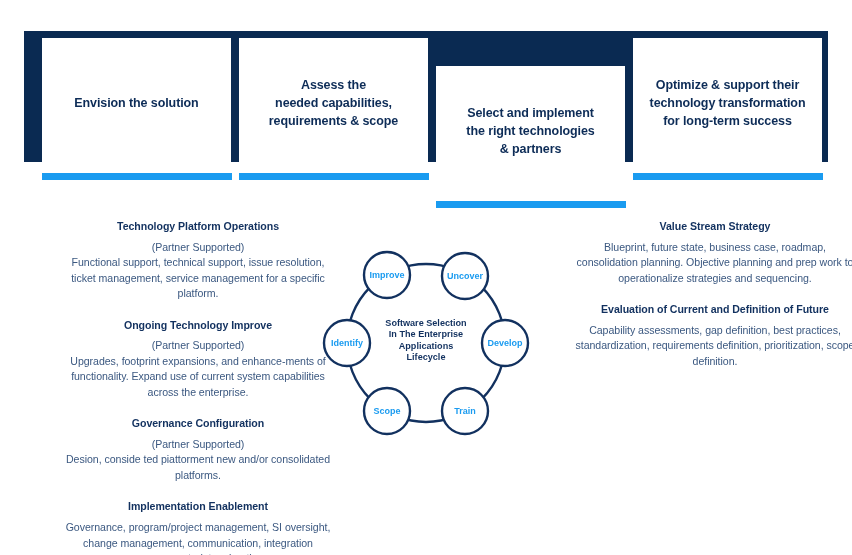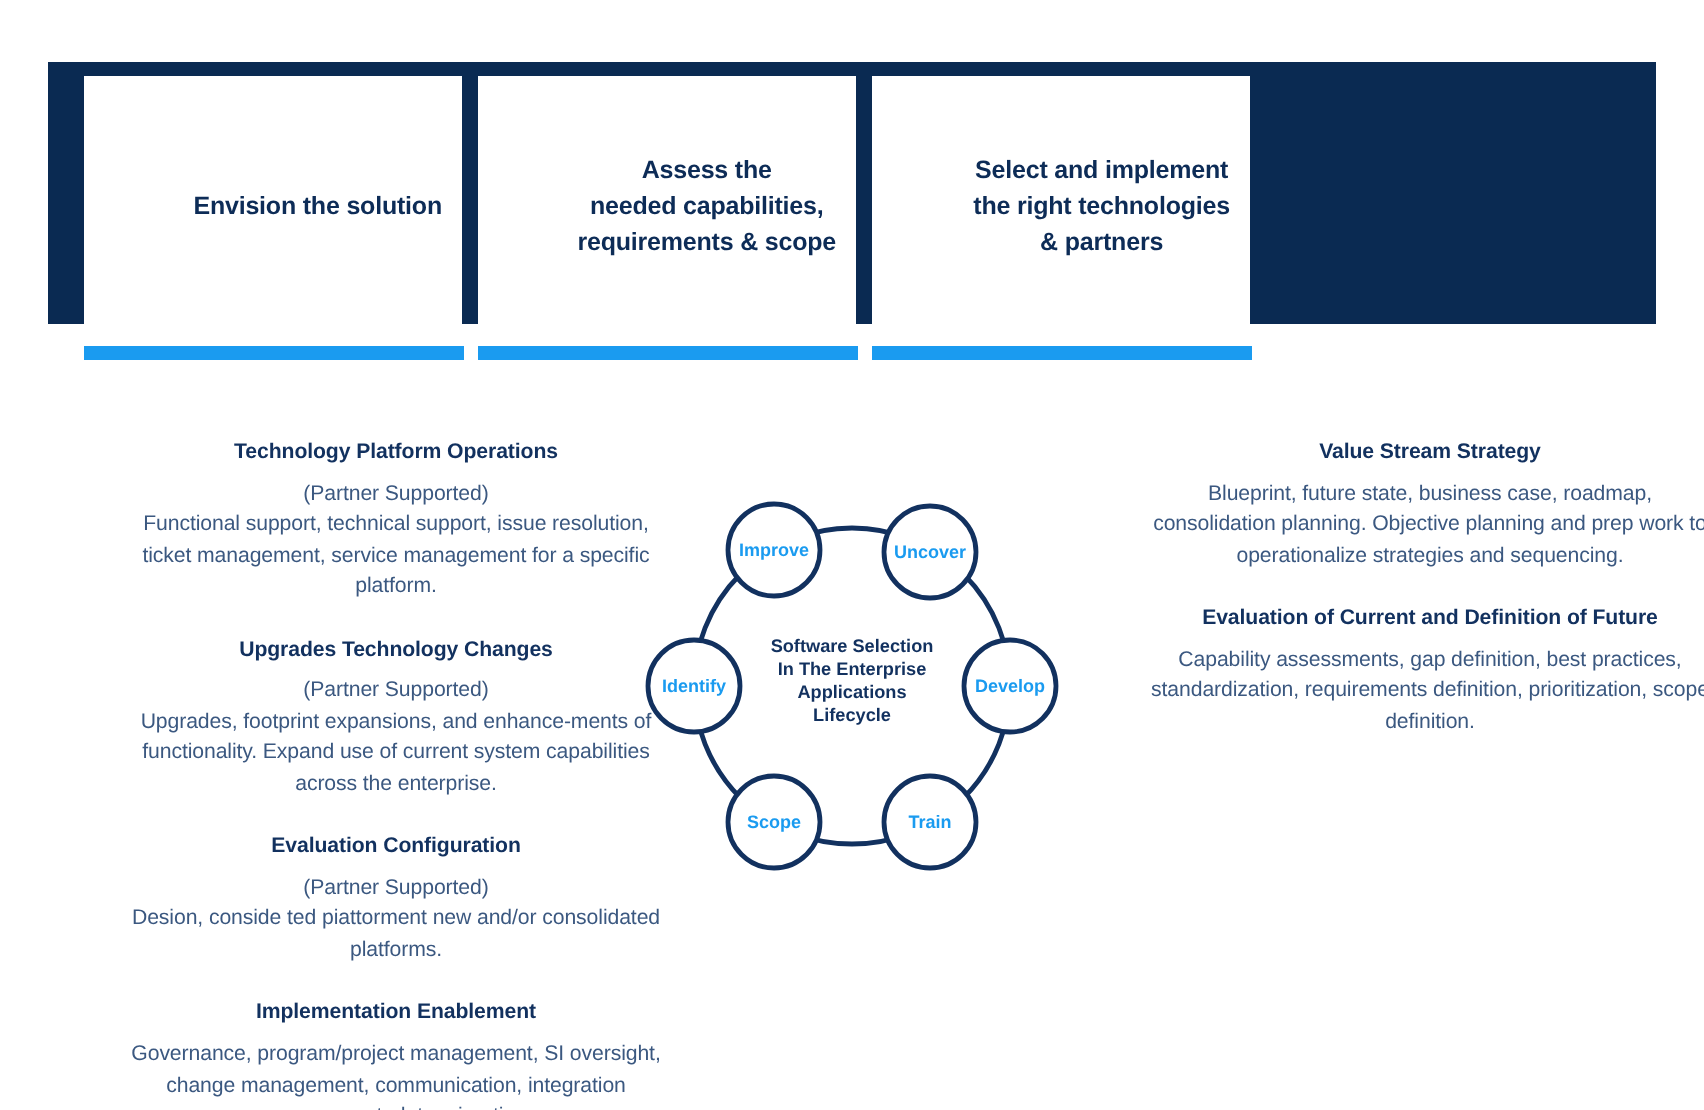--- a/index.html
+++ b/index.html
@@ -20,28 +20,28 @@
   }
   #cards{
     position:absolute; left:24px; top:38px;
     width:804px; height:142px;
   }
   .card-wrap{
     position:absolute; top:0; width:190px; height:142px;
   }
   .card-wrap.c0{left:18px;}
   .card-wrap.c1{left:215px;}
-  .card-wrap.c2{left:412px;}
+  .card-wrap.c2{left:412px;margin-top:28px;}
   .card-wrap.c3{left:609px;}
 
   .card{
     position:absolute; left:0; top:0;
     width:189px; height:132px;
     background:#ffffff;
-    display:flex; align-items:center; justify-content:flex-end;
+    display:flex; align-items:center; justify-content:center;
     box-sizing:border-box; padding:0 10px;
   }
   .card-label{
     font-size:12.5px;
     font-weight:bold;
     line-height:1.42;
     text-align:center;
     color:#0d2c57;
     letter-spacing:-0.1px;
   }
@@ -120,36 +120,42 @@
     <div class="card-underline"></div>
   </div>
 
   <div class="card-wrap c2">
     <div class="card">
       <div class="card-label">Select and implement<br>the right technologies<br>&amp; partners</div>
     </div>
     <div class="card-underline"></div>
   </div>
 
+  <div class="card-wrap c3">
+    <div class="card">
+      <div class="card-label">Optimize &amp; support their<br>technology transformation<br>for long-term success</div>
+    </div>
+    <div class="card-underline"></div>
+  </div>
 
 </div>
 
 <div id="content">
 
   <div class="col col-left">
     <div class="block">
       <div class="block-title">Technology Platform Operations</div>
       <div class="block-body">(Partner Supported)<br>Functional support, technical support, issue resolution, ticket management, service management for a specific platform.</div>
     </div>
     <div class="block">
-      <div class="block-title">Upgrades Technology Changes</div>
+      <div class="block-title">Ongoing Technology Improve</div>
       <div class="block-body">(Partner Supported)<br>Upgrades, footprint expansions, and enhance-ments of functionality. Expand use of current system capabilities across the enterprise.</div>
     </div>
     <div class="block">
-      <div class="block-title">Evaluation Configuration</div>
+      <div class="block-title">Governance Configuration</div>
       <div class="block-body">(Partner Supported)<br>Desion, conside ted piattorment new and/or consolidated platforms.</div>
     </div>
     <div class="block">
       <div class="block-title">Implementation Enablement</div>
       <div class="block-body">Governance, program/project management, SI oversight, change management, communication, integration management, data migration.</div>
     </div>
   </div>
 
   <div class="col col-right">
     <div class="block">

